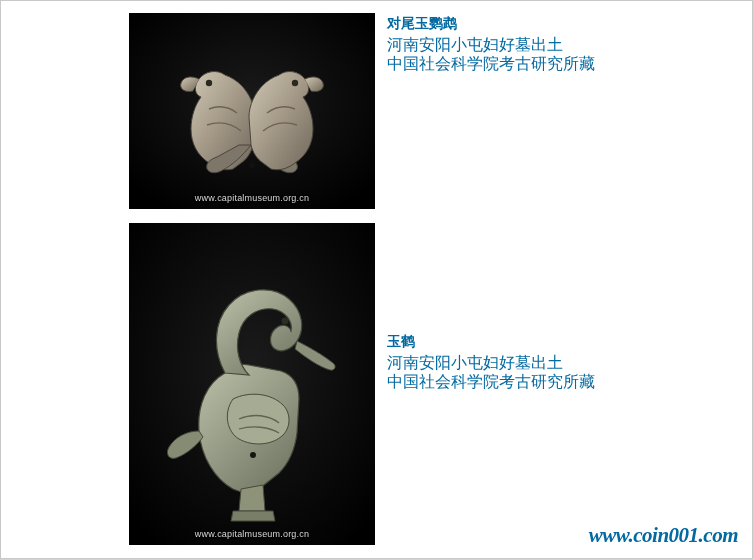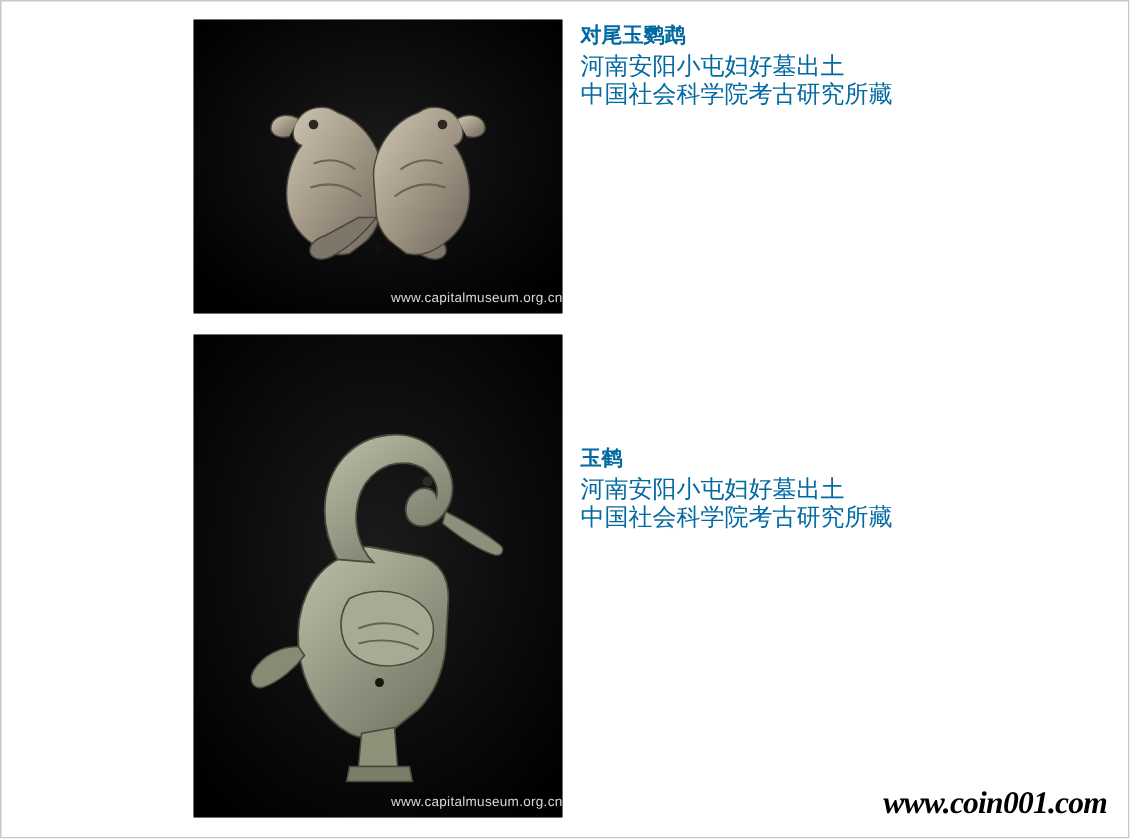--- a/index.html
+++ b/index.html
@@ -39,21 +39,21 @@
     flex: none;
   }
   #entry-0 .photo { width: 246px; height: 196px; }
   #entry-1 .photo { width: 246px; height: 322px; }
 
   .watermark {
     position: absolute;
     bottom: 6px;
     left: 0;
     width: 100%;
-    text-align: right;
+    text-align: center;
     color: #d8d8d8;
     font-size: 9px;
     letter-spacing: 0.2px;
     font-family: "Liberation Sans", sans-serif;
     text-shadow: 0 0 2px #000;
   }
 
   
   .artifact {
     position: absolute;
@@ -61,21 +61,21 @@
     width: 100%; height: 100%;
   }
 
   .textcol {
     margin-left: 12px;
     width: 208px;
     color: #0369a1;
     font-family: "Liberation Sans", "DejaVu Sans", sans-serif;
   }
   #entry-1 .textcol {
-    margin-top: 72px;
+    margin-top: 108px;
   }
   .title {
     font-size: 14px;
     font-weight: bold;
     line-height: 20px;
     margin-bottom: 2px;
   }
   .meta {
     font-size: 16px;
     line-height: 19px;
@@ -89,21 +89,21 @@
   }
 
   
   .site-mark {
     position: absolute;
     right: 14px;
     bottom: 10px;
     font-size: 21px;
     font-weight: bold;
     font-style: italic;
-    color: #000000;
+    color: #0369a1;
     font-family: "Liberation Serif", serif;
     letter-spacing: -0.5px;
   }
 </style>
 </head>
 <body>
 
 <div class="page">
 
   <div class="entry" id="entry-0">

